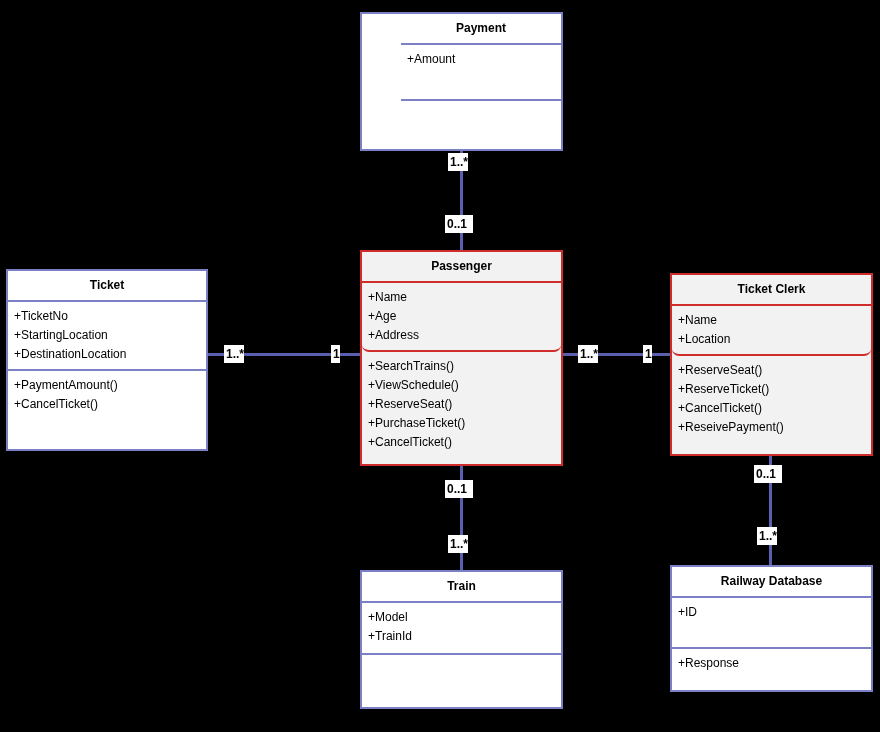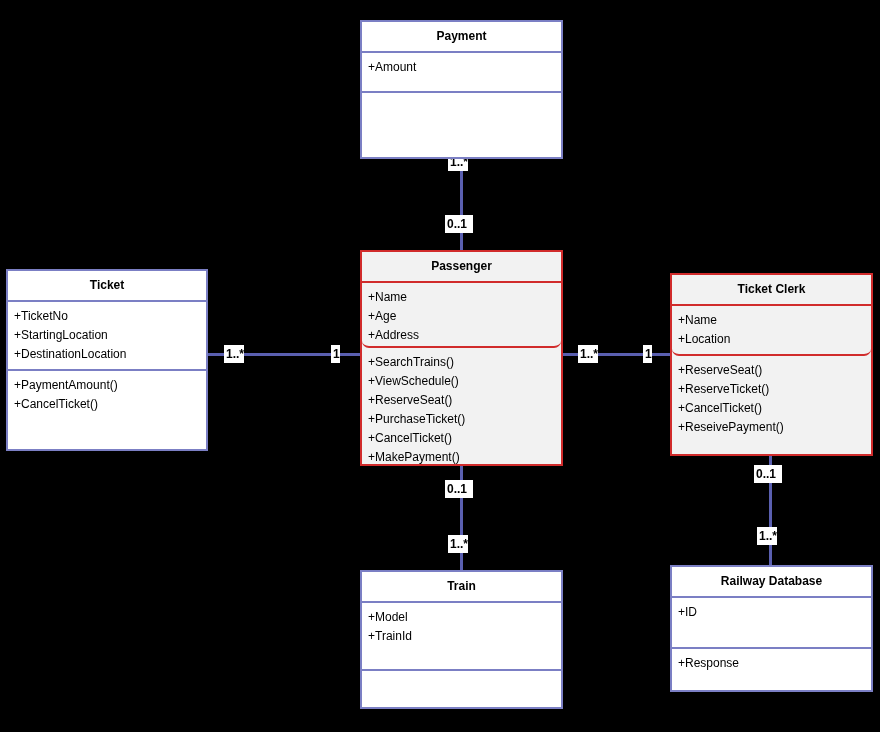--- a/index.html
+++ b/index.html
@@ -115,42 +115,41 @@
 
   <div class="mult narr" style="left:578px; top:345px;">1..*</div>
   <div class="mult tiny" style="left:643px; top:345px;">1</div>
 
   <div class="mult wide" style="left:445px; top:480px;">0..1</div>
   <div class="mult narr" style="left:448px; top:535px;">1..*</div>
 
   <div class="mult wide" style="left:754px; top:465px;">0..1</div>
   <div class="mult narr" style="left:757px; top:527px;">1..*</div>
 
-  <div class="uml" style="left:360px; top:20px; width:203px; height:139px;">
+  <div class="uml" style="left:360px; top:12px; width:203px; height:139px;padding-left:39px;">
     <div class="cname">Payment</div>
-    <div class="compartment attrs" style="height:40px;">
+    <div class="compartment attrs" style="height:56px;">
       <div class="member">+Amount</div>
     </div>
     <div class="compartment grow"></div>
   </div>
 
   <div class="uml accent" style="left:360px; top:250px; width:203px; height:216px;">
     <div class="cname">Passenger</div>
     <div class="compartment attrs">
       <div class="member">+Name</div>
       <div class="member">+Age</div>
       <div class="member">+Address</div>
     </div>
     <div class="compartment grow">
       <div class="member">+SearchTrains()</div>
       <div class="member">+ViewSchedule()</div>
       <div class="member">+ReserveSeat()</div>
       <div class="member">+PurchaseTicket()</div>
       <div class="member">+CancelTicket()</div>
-      <div class="member">+MakePayment()</div>
     </div>
   </div>
 
   <div class="uml" style="left:6px; top:269px; width:202px; height:182px;">
     <div class="cname">Ticket</div>
     <div class="compartment attrs">
       <div class="member">+TicketNo</div>
       <div class="member">+StartingLocation</div>
       <div class="member">+DestinationLocation</div>
     </div>
@@ -169,21 +168,21 @@
     <div class="compartment grow">
       <div class="member">+ReserveSeat()</div>
       <div class="member">+ReserveTicket()</div>
       <div class="member">+CancelTicket()</div>
       <div class="member">+ReseivePayment()</div>
     </div>
   </div>
 
   <div class="uml" style="left:360px; top:570px; width:203px; height:139px;">
     <div class="cname">Train</div>
-    <div class="compartment attrs" style="height:68px;">
+    <div class="compartment attrs" style="height:52px;">
       <div class="member">+Model</div>
       <div class="member">+TrainId</div>
     </div>
     <div class="compartment grow"></div>
   </div>
 
   <div class="uml" style="left:670px; top:565px; width:203px; height:127px;">
     <div class="cname">Railway Database</div>
     <div class="compartment attrs" style="height:51px;">
       <div class="member">+ID</div>

